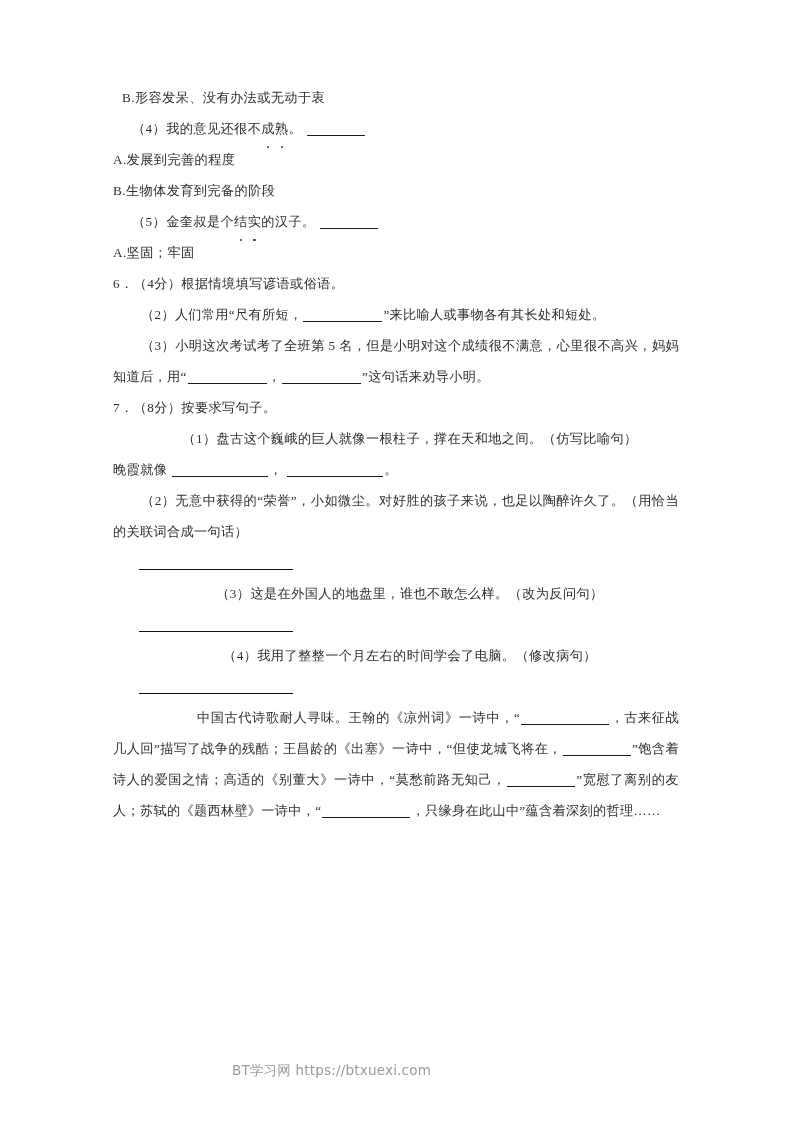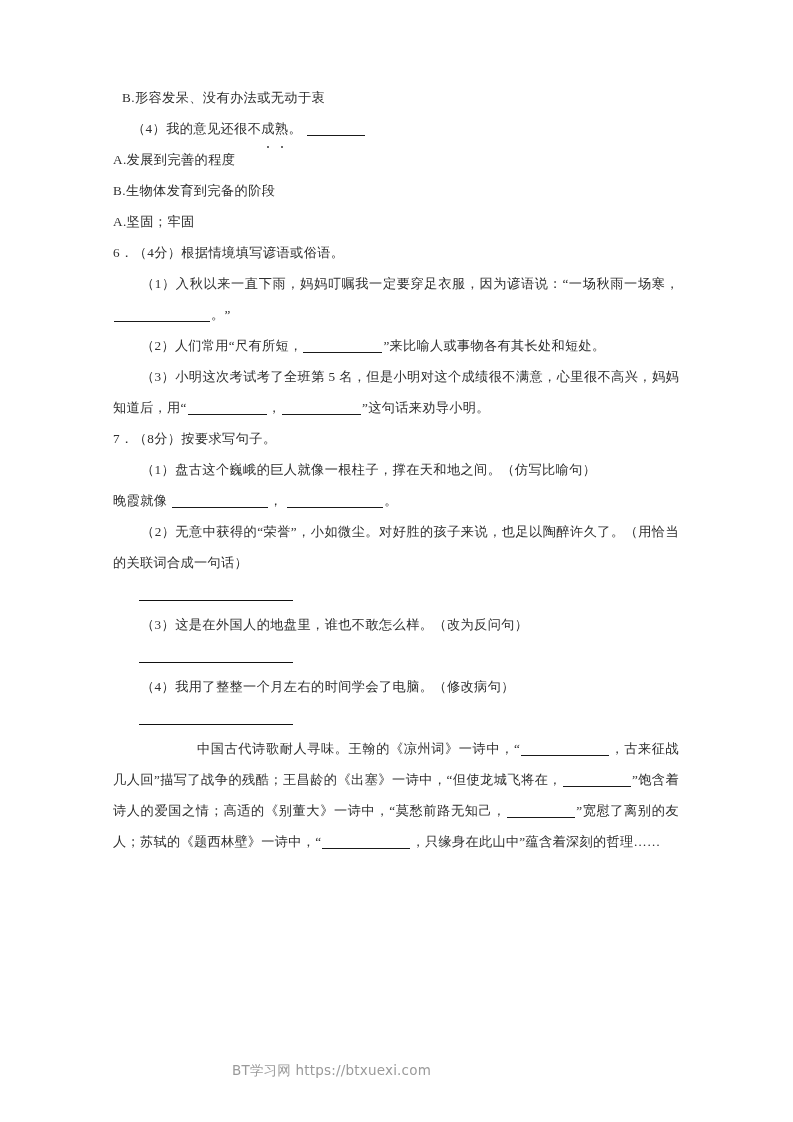--- a/index.html
+++ b/index.html
@@ -31,21 +31,21 @@
     line-height: 31px;
     color: #2e2e2e;
     letter-spacing: 0.4px;
     white-space: nowrap;
     font-family: "Liberation Serif", "DejaVu Serif", serif;
   }
   
   .ind-0  { padding-left: 0px; }
   .ind-1  { padding-left: 9px; }
   .ind-2  { padding-left: 19px; }
-  .ind-3  { padding-left: 28px; }
+  .ind-3  { padding-left: 28px; text-align: center; }
 
   
   .para {
     font-size: 13.2px;
     line-height: 31px;
     color: #2e2e2e;
     text-align: justify;
     text-justify: inter-ideograph;
     letter-spacing: 0.3px;
   }
@@ -117,30 +117,31 @@
     <div class="line ind-1">B.形容发呆、没有办法或无动于衷</div>
 
     <div class="line ind-2">
       <span>（4）</span><span>我的意见还很不</span><span class="dot">成</span><span class="dot">熟</span><span>。</span>
       <span class="blank b-sm"></span>
     </div>
 
     <div class="line ind-0">A.发展到完善的程度</div>
     <div class="line ind-0">B.生物体发育到完备的阶段</div>
 
+    <div class="line ind-2">
+      <span>（5）</span><span>金奎叔是个</span><span class="dot">结</span><span class="dot">实</span><span>的汉子。</span>
+      <span class="blank b-sm"></span>
+    </div>
 
     <div class="line ind-0">A.坚固；牢固</div>
 
     <div class="line ind-0">
       <span>6．</span><span>（4分）</span><span>根据情境填写谚语或俗语。</span>
     </div>
 
-    <div class="para indent">
-      <span>（1）</span><span>入秋以来一直下雨，妈妈叮嘱我一定要穿足衣服，因为谚语说：“一场秋雨一场寒，</span><span class="blank b-xxl"></span><span>。”</span>
-    </div>
 
     <div class="para indent">
       <span>（2）</span><span>人们常用“尺有所短，</span><span class="blank b-lg"></span><span>”来比喻人或事物各有其长处和短处。</span>
     </div>
 
     <div class="para indent">
       <span>（3）</span><span>小明这次考试考了全班第 5 名，但是小明对这个成绩很不满意，心里很不高兴，妈妈知道后，用“</span><span class="blank b-lg"></span><span>，</span><span class="blank b-lg"></span><span>”这句话来劝导小明。</span>
     </div>
 
     <div class="line ind-0">

